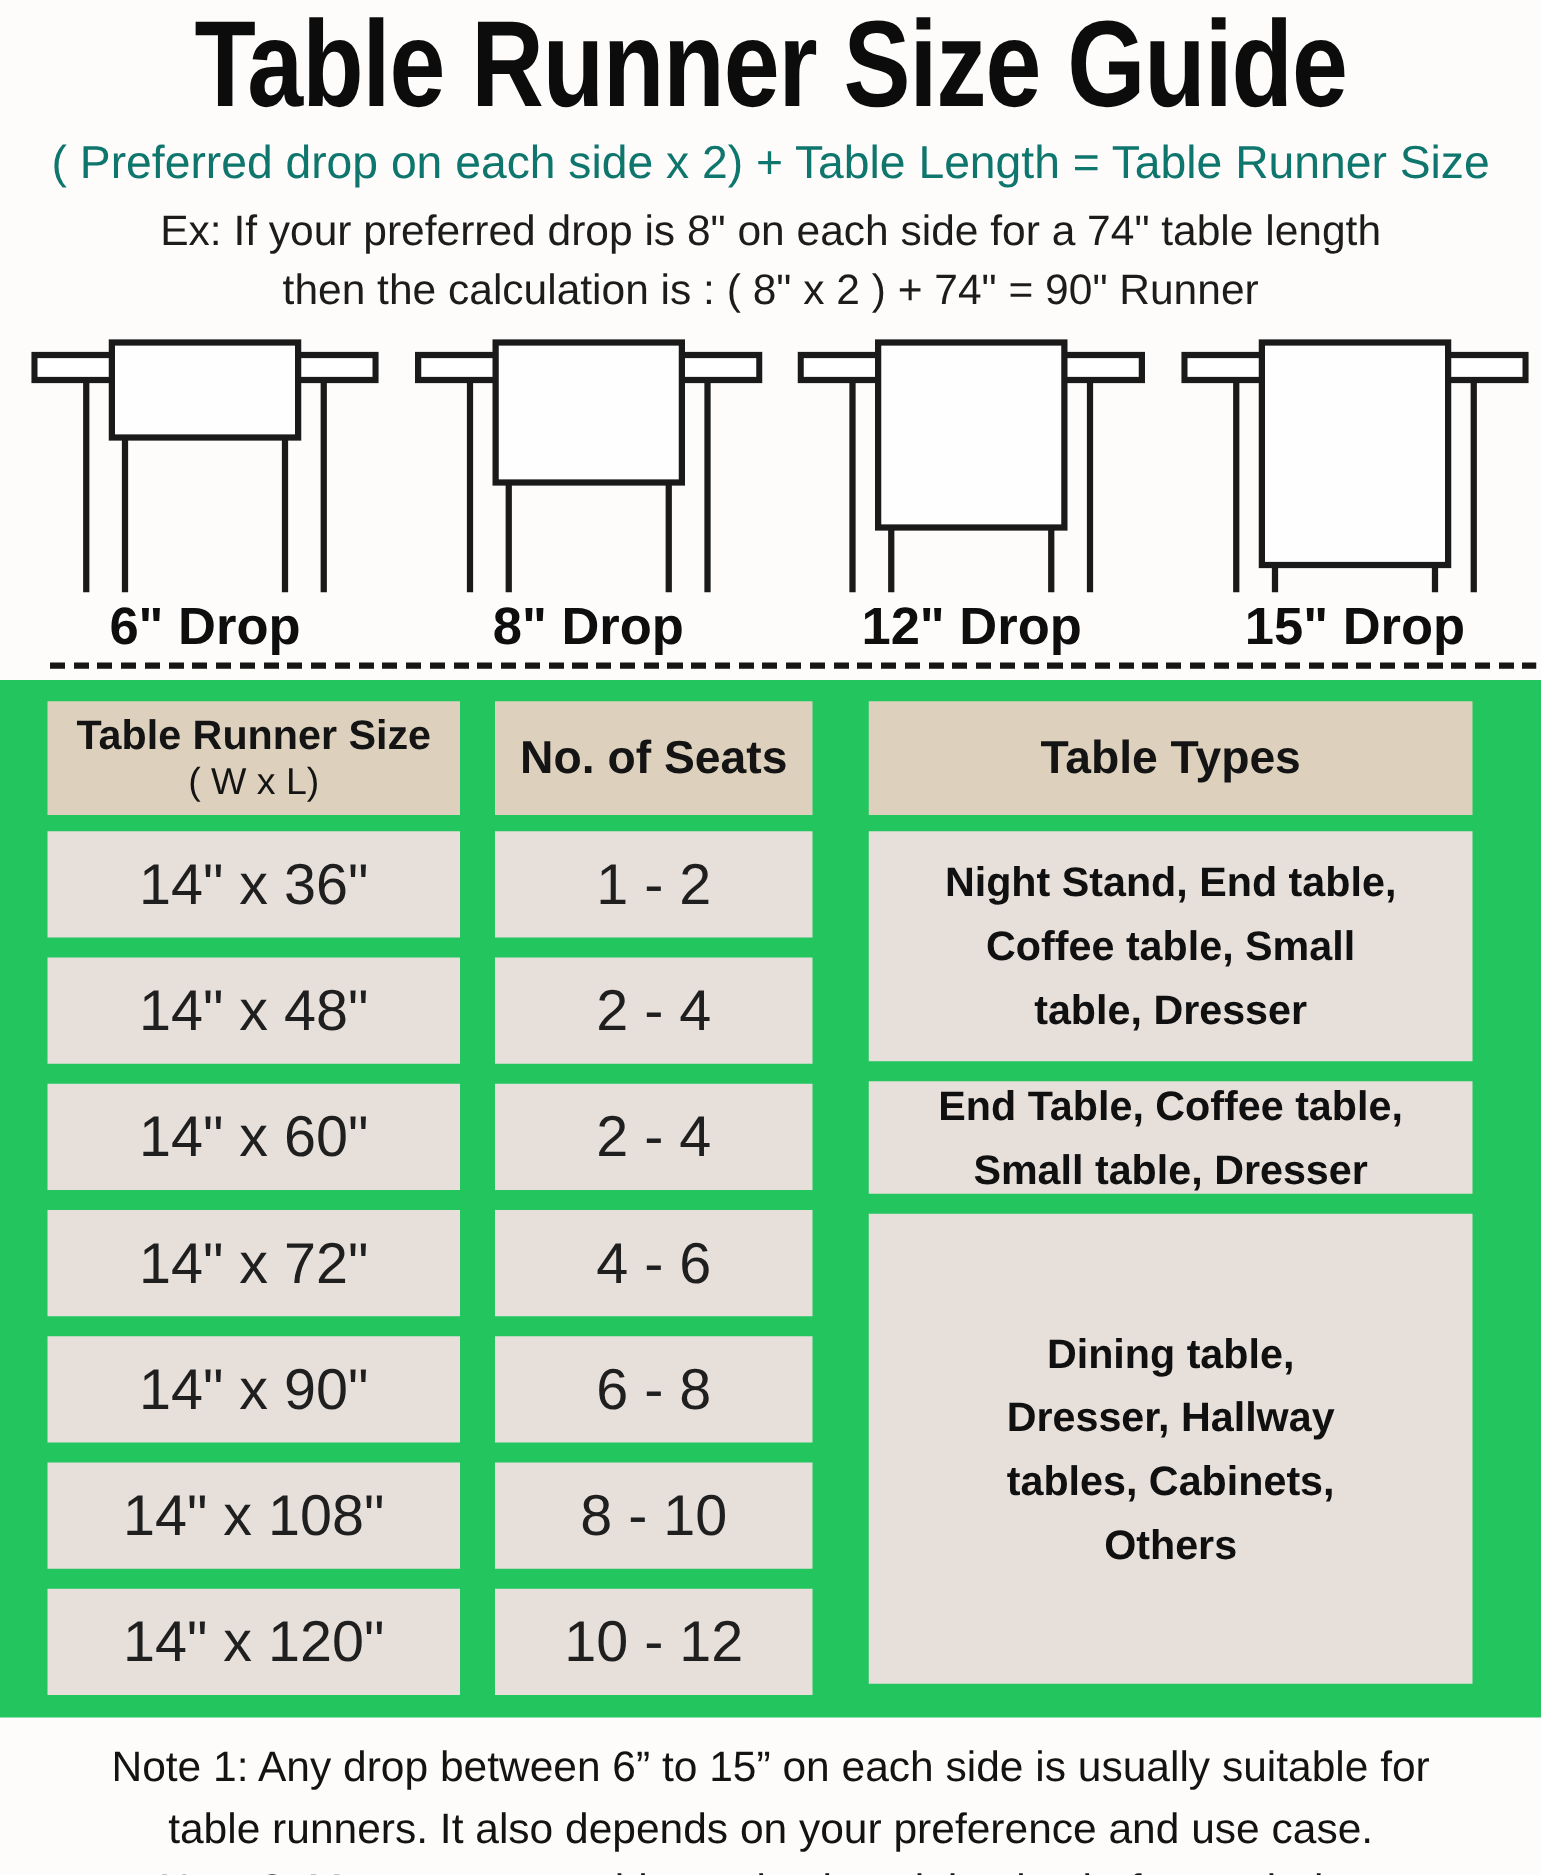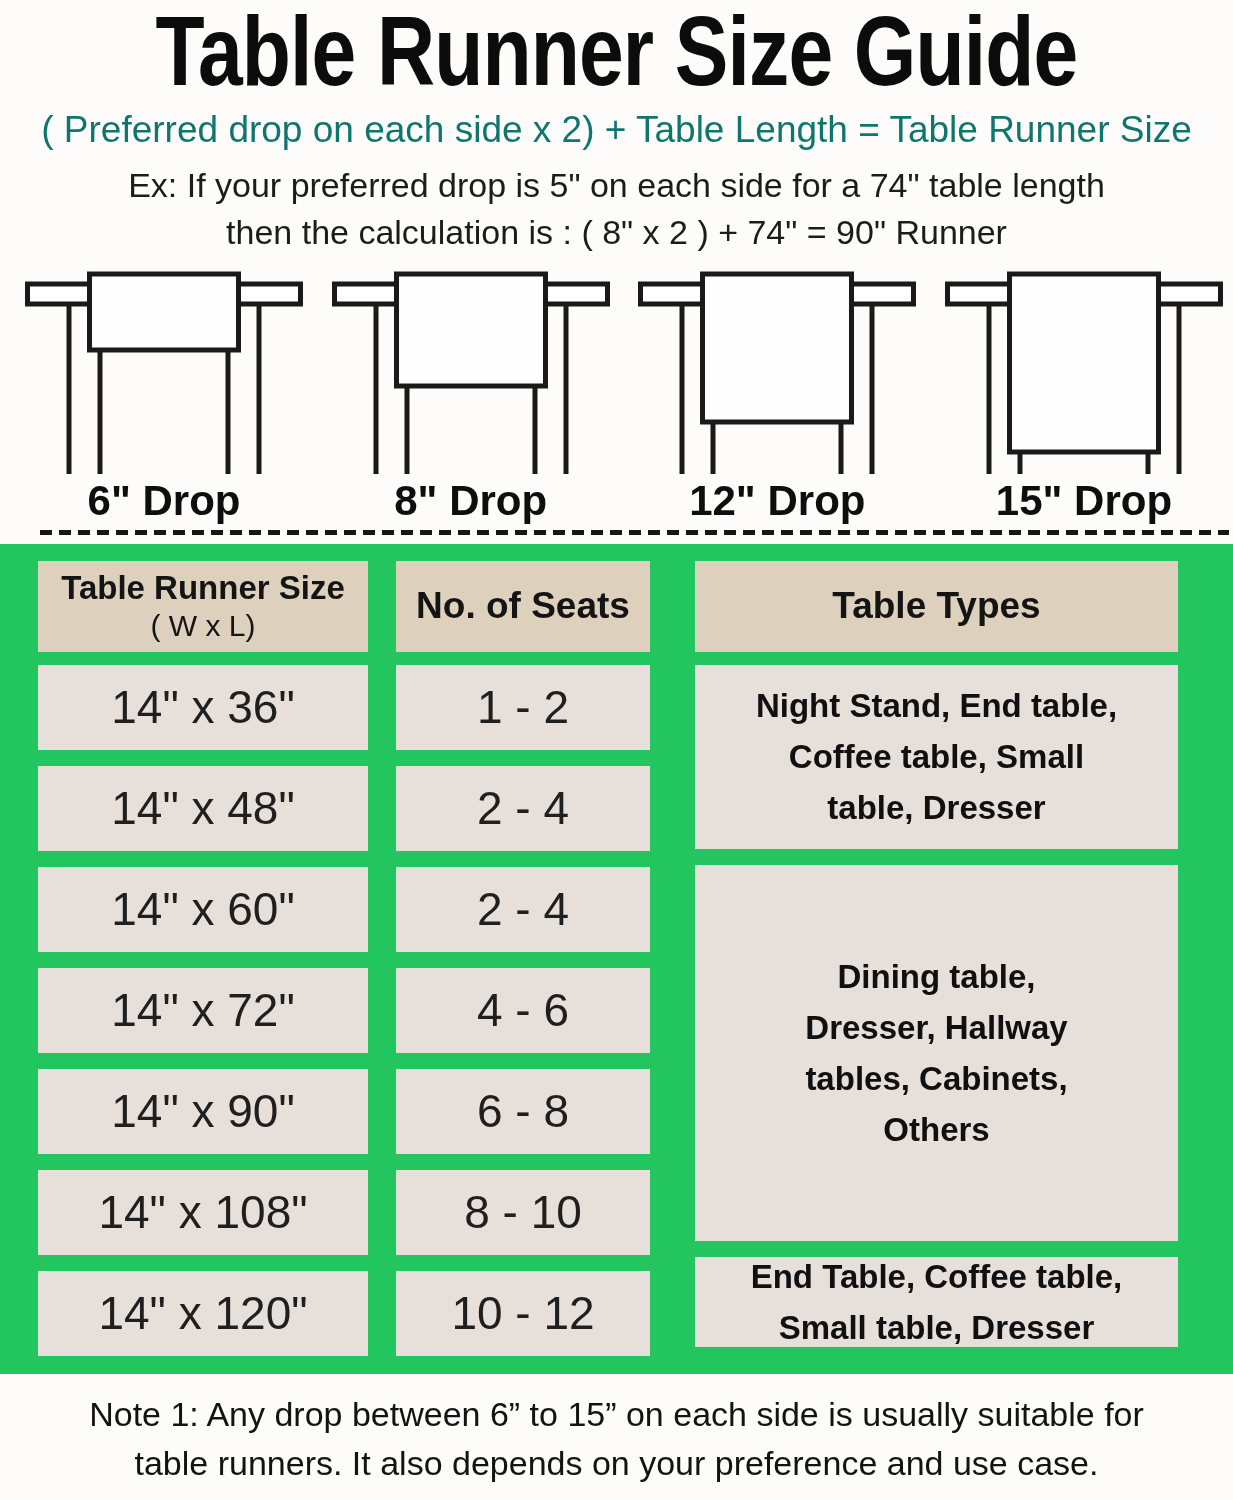--- a/index.html
+++ b/index.html
@@ -67,21 +67,21 @@
 </style>
 </head>
 <body>
 
 <div class="page">
 
   <div class="title-block">
     <h1 class="page-title">Table Runner Size Guide</h1>
     <div class="formula-text">( Preferred drop on each side x 2) + Table Length = Table Runner Size</div>
     <div class="example-text">
-      <div>Ex: If your preferred drop is 5" on each side for a 74" table length</div>
+      <div>Ex: If your preferred drop is 8" on each side for a 74" table length</div>
       <div>then the calculation is : ( 8" x 2 ) + 74" = 90" Runner</div>
     </div>
   </div>
 
   <div class="figures-row">
 
     <div class="figure">
       <svg width="278" height="206" viewBox="0 0 278 206">
         <rect x="2.5" y="16" width="273" height="20" fill="#ffffff" stroke="#1a1a1a" stroke-width="5"></rect>
         <line x1="44" y1="38" x2="44" y2="206" stroke="#1a1a1a" stroke-width="5"></line>
@@ -162,26 +162,26 @@
       <div class="cell data-row">10 - 12</div>
     </div>
 
     <div class="col col-types">
       <div class="cell cell-header">
         <div class="hdr-single">Table Types</div>
       </div>
       <div class="cell types-cell types-a">Night Stand, End table,
 Coffee table, Small
 table, Dresser</div>
+      <div class="cell types-cell types-b">End Table, Coffee table,
+Small table, Dresser</div>
       <div class="cell types-cell types-c">Dining table,
 Dresser, Hallway
 tables, Cabinets,
 Others</div>
-      <div class="cell types-cell types-b">End Table, Coffee table,
-Small table, Dresser</div>
     </div>
 
   </div>
 
   <div class="notes-block">
     <div class="note-line"><b>Note 1</b><span>: Any drop between 6” to 15” on each side is usually suitable for</span></div>
     <div class="note-line">table runners. It also depends on your preference and use case.</div>
     <div class="note-line"><b>Note 2</b><span>: Measure your table, and select right size before ordering.</span></div>
   </div>
 

